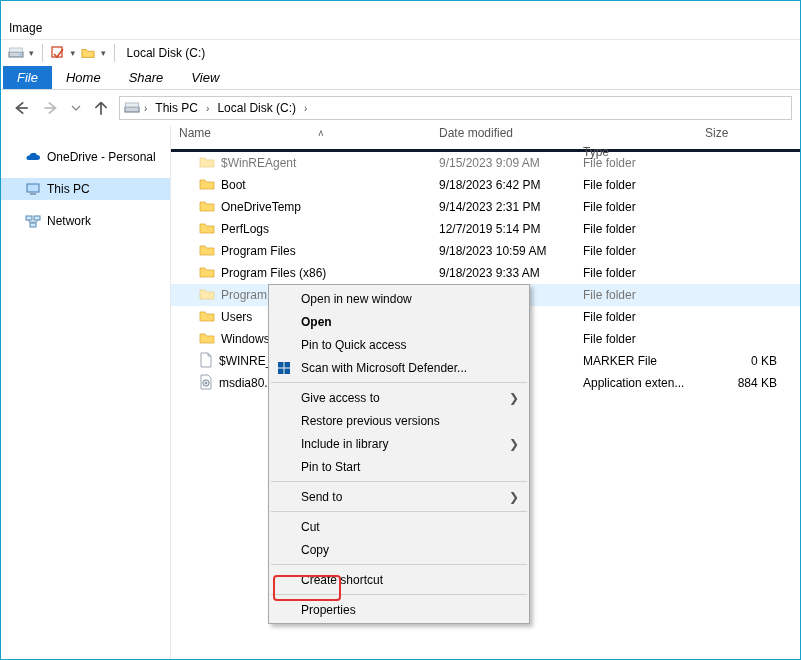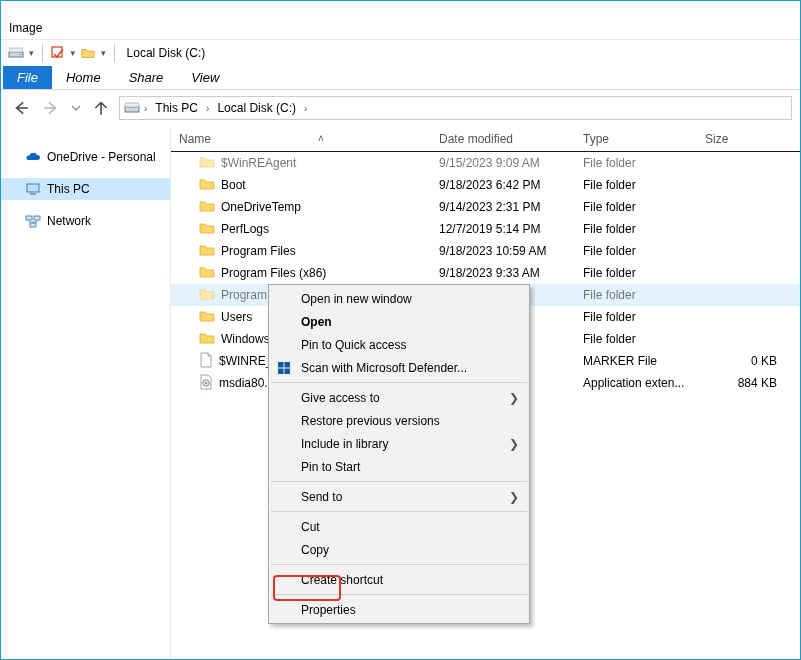--- a/index.html
+++ b/index.html
@@ -20,26 +20,26 @@
   .addr .disk-ic { width:16px; height:14px; display:flex;}
   .addr .crumb { padding:0 4px;}
   .addr .chev { font-size:10px; color:#555; padding:0 2px;}
   .body { display:flex; width:100%; height: calc(100% - 120px); }
   .sidebar { width:170px; border-right:1px solid #e8e8e8; padding-top:10px;}
   .side-item { display:flex; align-items:center; gap:6px; padding: 3px 6px 3px 24px; font-size:12px;}
   .side-group-gap { height:10px;}
   .side-item.selected { background:#cce8ff; }
   .side-icon { width:16px; height:16px;}
   .list-area { flex:1; position:relative;}
-  .col-headers { display:flex; border-bottom:1px solid #0f172a; height:26px; align-items:center; color:#555; font-size:12px;}
+  .col-headers { display:flex; border-bottom:3px solid #0f172a; height:26px; align-items:flex-start; color:#555; font-size:12px;}
   .col { padding-left:8px;}
   .col.nm{ width:260px; display:flex; align-items:center;}
   .sort-arrow { flex:1; text-align:center; font-size: 10px; color:#555;}
   .col.dm{ width:144px;}
-  .col.tp{ width:122px;}
+  .col.tp{ width:122px;margin-top:19px;}
   .col.sz{ width:100px; text-align:left;}
   .row { display:flex; align-items:center; height:22px; font-size:12px;}
   .row.selected { background:#cce8ff;}
   .row.hidden-item { opacity:0.55;}
   .cell { padding-left:8px; white-space:nowrap; overflow:hidden;}
   .cell.nm{ width:260px; display:flex; align-items:center; gap:6px; padding-left: 28px;}
   .cell.dm{ width:144px;}
   .cell.tp{ width:122px; text-overflow: ellipsis;}
   .cell.sz{ width:80px; text-align:right;}
   .folder-ic { width:16px; height:14px;}

